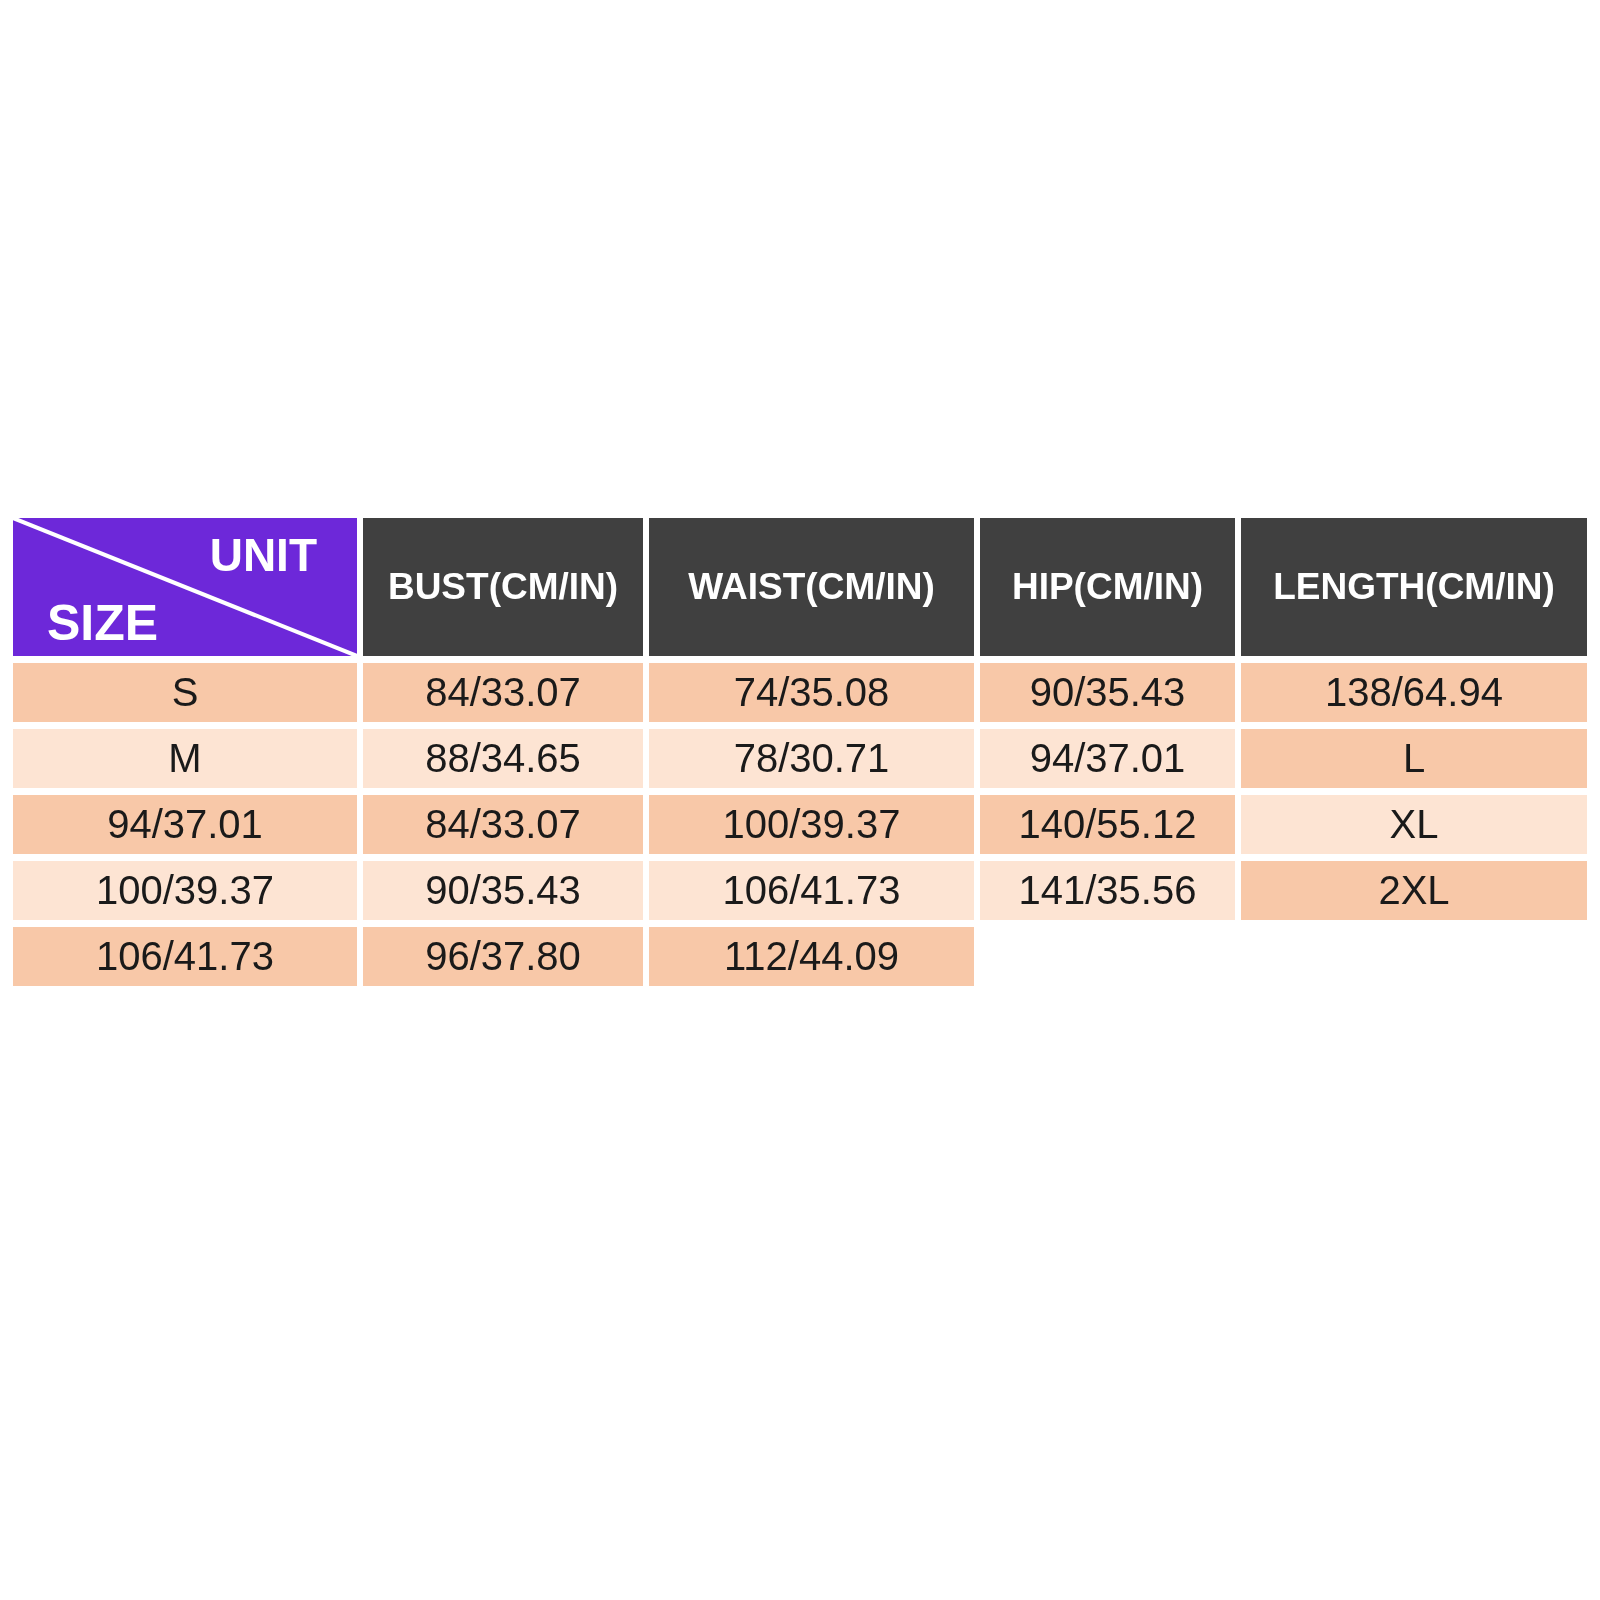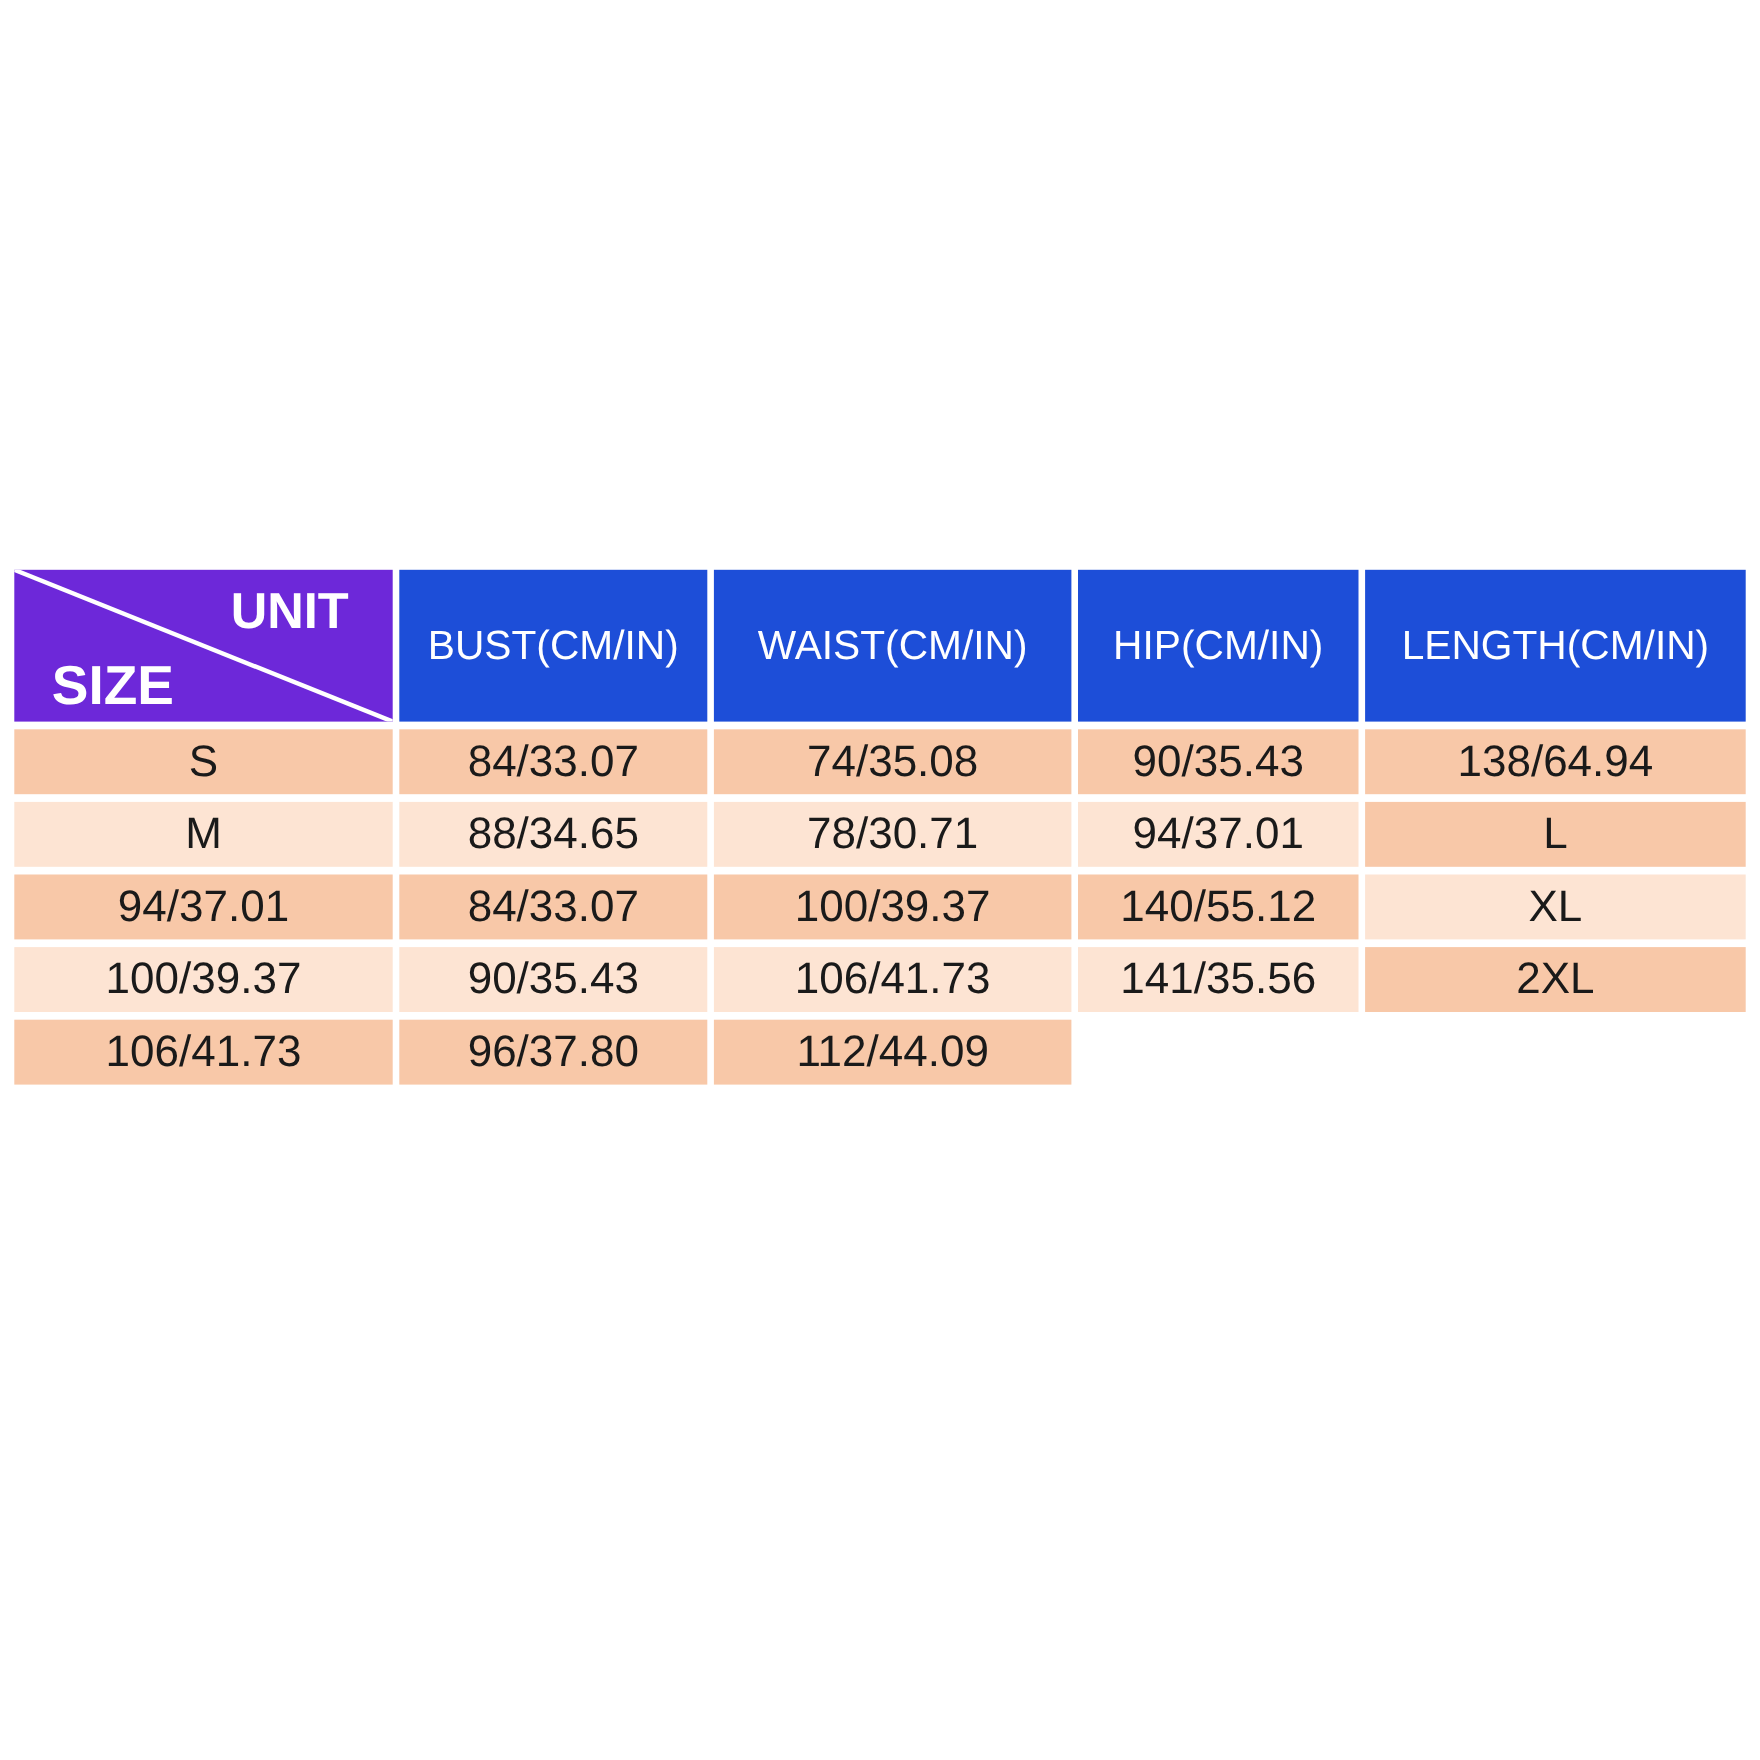--- a/index.html
+++ b/index.html
@@ -24,23 +24,23 @@
     background: #ffffff;
   }
 
   .cell {
     display: flex;
     align-items: center;
     justify-content: center;
   }
 
   .head {
-    background: #1d4ed8;
+    background: #404040;
     color: #ffffff;
-    font-weight: normal;
+    font-weight: bold;
     font-size: 37px;
     white-space: nowrap;
   }
 
   .corner {
     position: relative;
     background: #6d28d9;
   }
 
   .corner svg {

